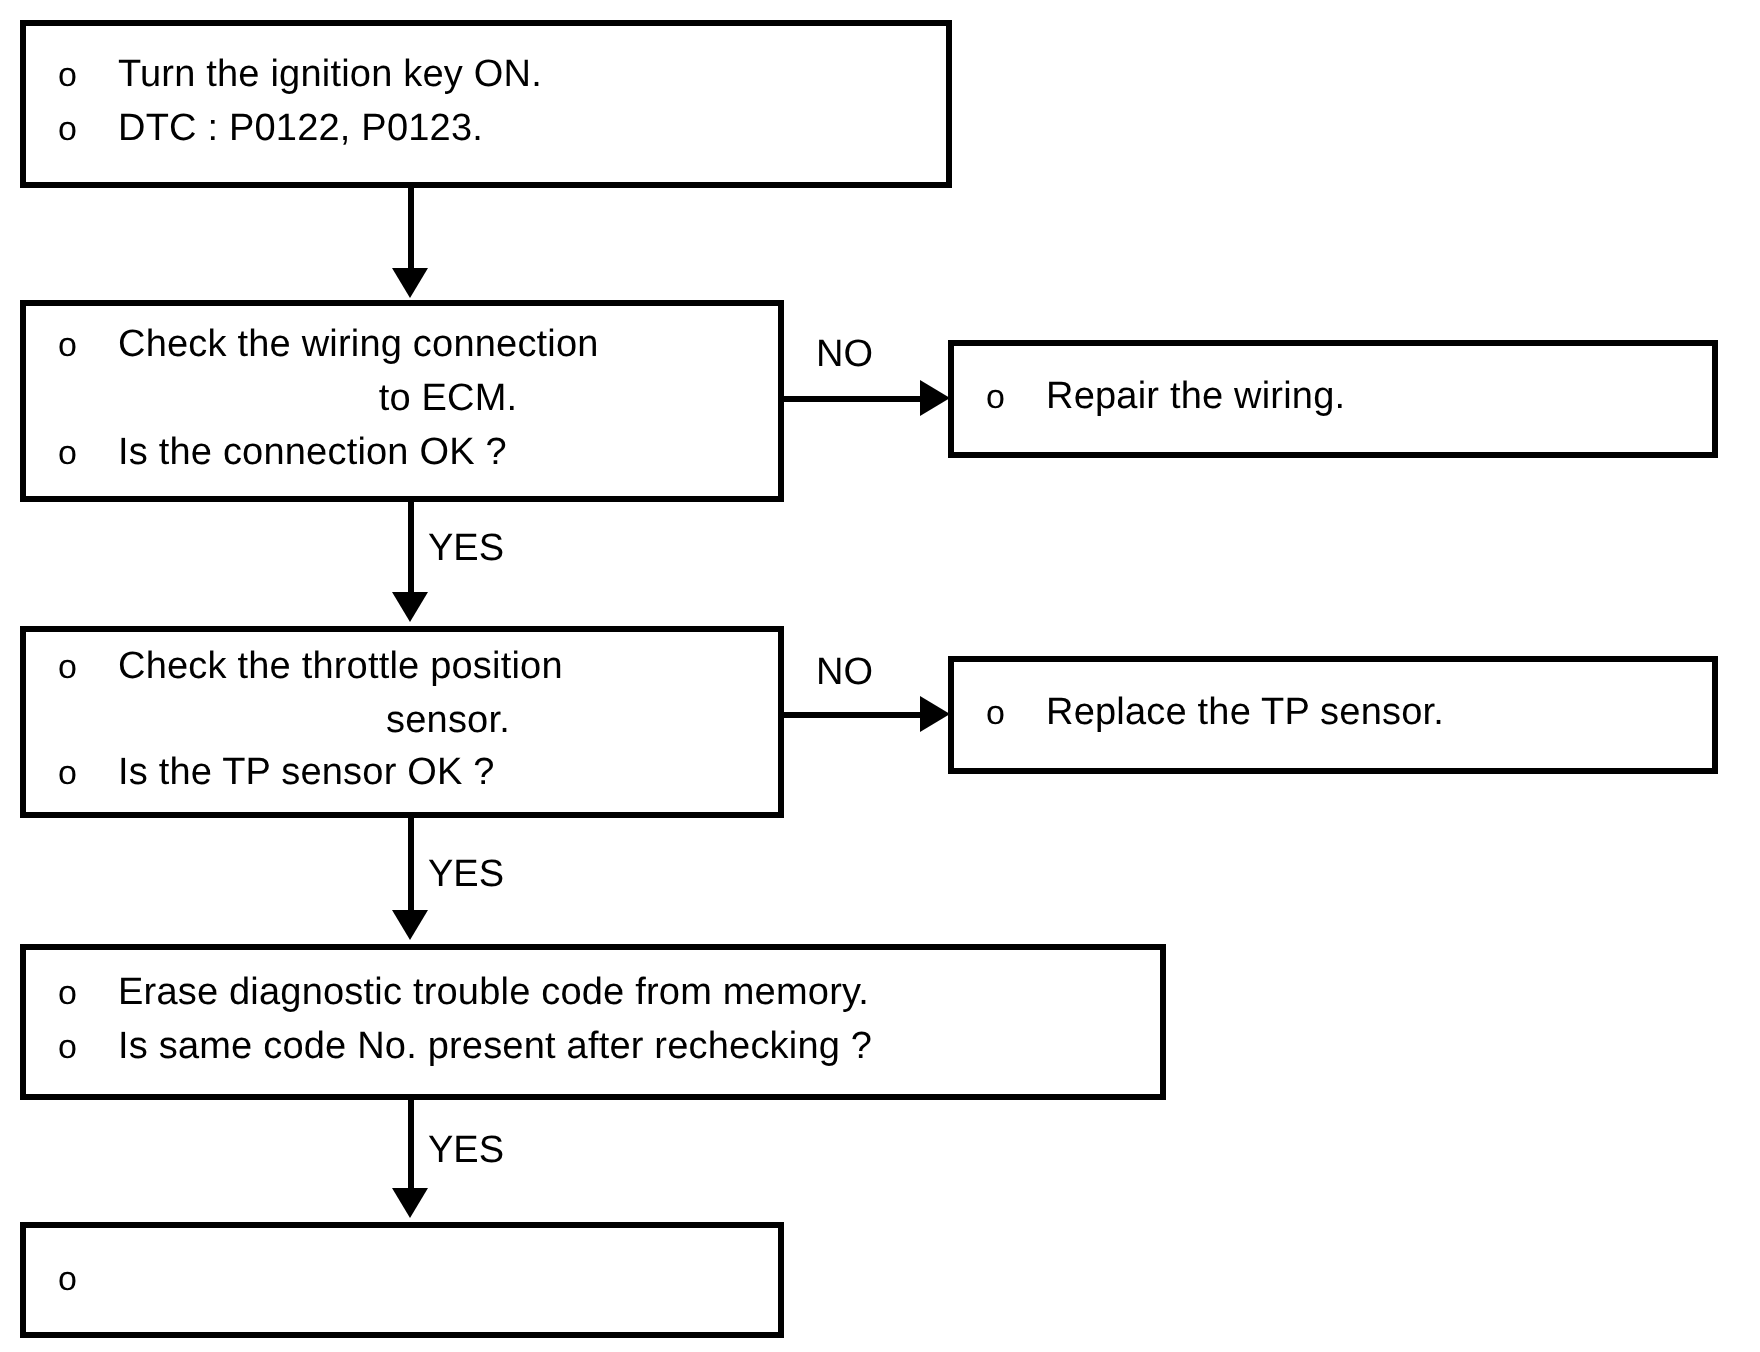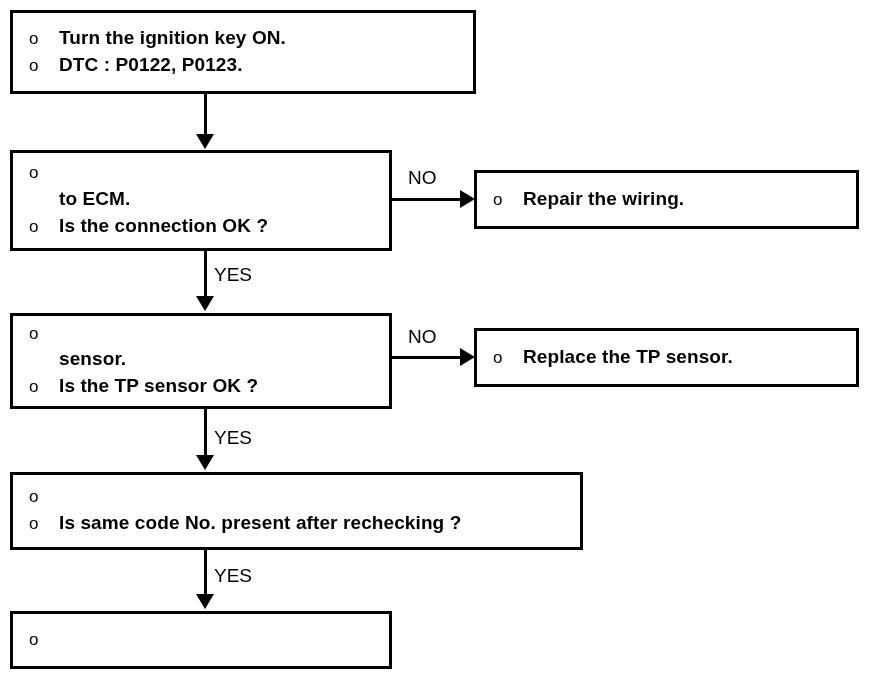--- a/index.html
+++ b/index.html
@@ -37,24 +37,25 @@
     letter-spacing: 0.1px;
     padding-left: 16px;
   }
   .bullet {
     width: 30px;
     flex: 0 0 30px;
     font-size: 17px;
     font-weight: 400;
   }
   .node-text {
-    font-weight: 700;
+    font-weight: 400;
   }
   .cont {
     padding-left: 16px;
+    justify-content: center;
   }
   .cont .bullet { visibility: hidden; }
 
   
   #node-start   { left: 10px;  top: 10px;  width: 466px; height: 84px; }
   #node-wiring  { left: 10px;  top: 150px; width: 382px; height: 101px; }
   #node-tps     { left: 10px;  top: 313px; width: 382px; height: 96px; }
   #node-erase   { left: 10px;  top: 472px; width: 573px; height: 78px; }
   #node-replace { left: 10px;  top: 611px; width: 382px; height: 58px; }
   #node-repair-wiring { left: 474px; top: 170px; width: 385px; height: 59px; }
@@ -136,20 +137,21 @@
       <span class="node-text">DTC : P0122, P0123.</span>
     </div>
   </div>
 
   <div class="vline" id="conn-start-wiring"></div>
   <div class="arrow-down" id="arrowhead-wiring"></div>
 
   <div class="node" id="node-wiring">
     <div class="node-line">
       <span class="bullet">o</span>
+      <span class="node-text">Check the wiring connection</span>
     </div>
     <div class="node-line cont">
       <span class="bullet"></span>
       <span class="node-text">to ECM.</span>
     </div>
     <div class="node-line">
       <span class="bullet">o</span>
       <span class="node-text">Is the connection OK ?</span>
     </div>
   </div>
@@ -165,20 +167,21 @@
     </div>
   </div>
 
   <div class="vline" id="conn-wiring-tps"></div>
   <div class="arrow-down" id="arrowhead-tps"></div>
   <div class="edge-label" id="label-yes-1">YES</div>
 
   <div class="node" id="node-tps">
     <div class="node-line">
       <span class="bullet">o</span>
+      <span class="node-text">Check the throttle position</span>
     </div>
     <div class="node-line cont">
       <span class="bullet"></span>
       <span class="node-text">sensor.</span>
     </div>
     <div class="node-line">
       <span class="bullet">o</span>
       <span class="node-text">Is the TP sensor OK ?</span>
     </div>
   </div>
@@ -194,20 +197,21 @@
     </div>
   </div>
 
   <div class="vline" id="conn-tps-erase"></div>
   <div class="arrow-down" id="arrowhead-erase"></div>
   <div class="edge-label" id="label-yes-2">YES</div>
 
   <div class="node" id="node-erase">
     <div class="node-line">
       <span class="bullet">o</span>
+      <span class="node-text">Erase diagnostic trouble code from memory.</span>
     </div>
     <div class="node-line">
       <span class="bullet">o</span>
       <span class="node-text">Is same code No. present after rechecking ?</span>
     </div>
   </div>
 
   <div class="vline" id="conn-erase-replace"></div>
   <div class="arrow-down" id="arrowhead-replace"></div>
   <div class="edge-label" id="label-yes-3">YES</div>

